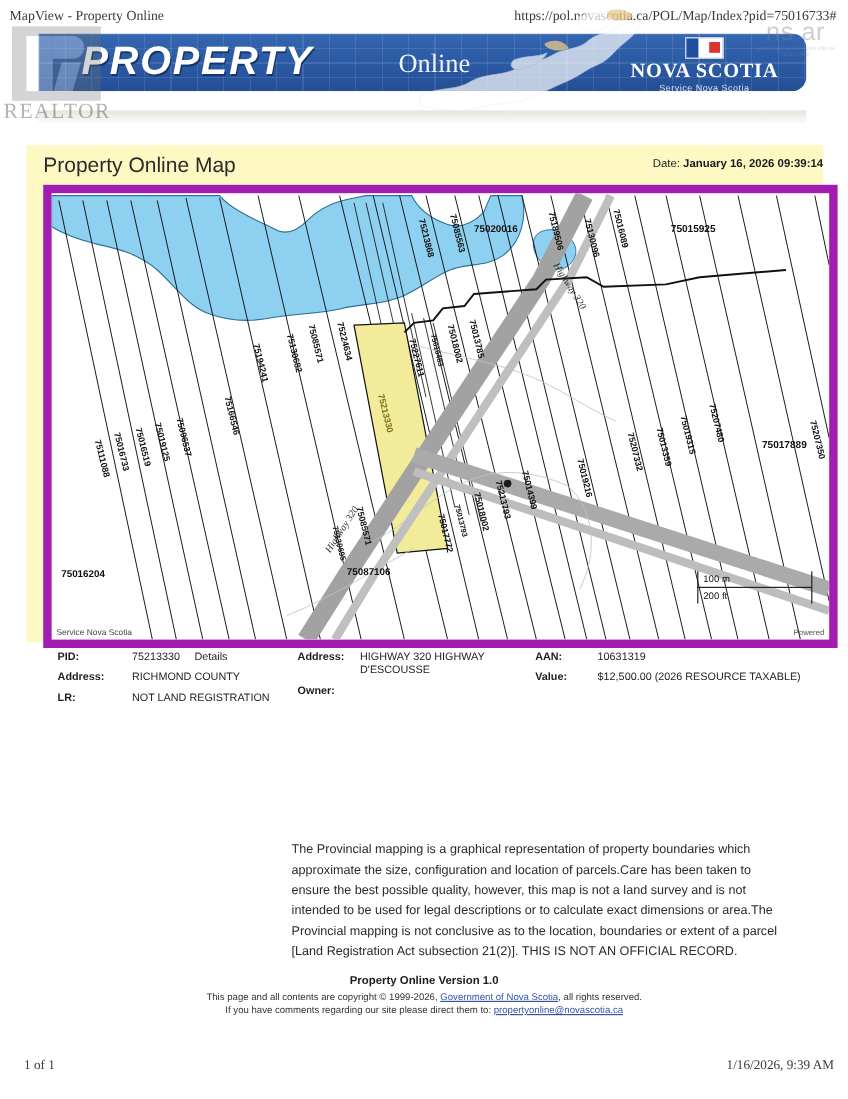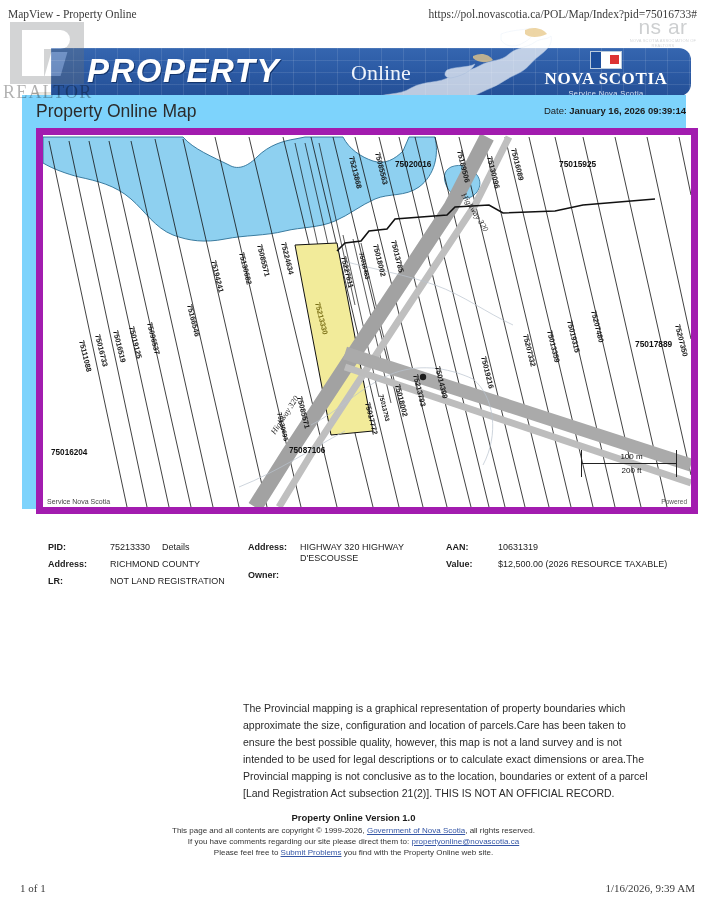--- a/index.html
+++ b/index.html
@@ -83,24 +83,23 @@
     line-height: 21px;
   }
   .wm-nsar .ns-sub {
     font-size: 4px; color: #8b9095; line-height: 5px; margin-top: 1px;
     letter-spacing: 0.2px;
   }
 
   
   .banner-wrap {
     position: absolute;
-    left: 32px; top: 48px;
+    left: 32px; top: 28px;
     width: 640px; height: 48px;
     z-index: 3;
-    margin-left: 19px;
   }
   .banner {
     position: absolute; inset: 0;
     background:
       repeating-linear-gradient(to right, rgba(255,255,255,.10) 0 1px, transparent 1px 22px),
       repeating-linear-gradient(to bottom, rgba(255,255,255,.10) 0 1px, transparent 1px 12px),
       linear-gradient(180deg,#3566b0 0%, #2c5ba5 45%, #244f96 100%);
     border-radius: 0 12px 12px 0;
   }
   .banner .word-property {
@@ -149,25 +148,24 @@
   }
   .banner-shadow {
     position: absolute; left: 32px; top: 92px; width: 640px; height: 12px;
     background: linear-gradient(180deg, rgba(210,205,190,.55), rgba(255,255,255,0));
     z-index: 2;
   }
 
   
   .map-card {
     position: absolute;
-    left: 22px; top: 95px;
+    left: 22px; top: 121px;
     width: 664px; height: 414px;
-    background: #7dd3fc;
+    background: #fef9c3;
     z-index: 4;
-    text-align: center;
   }
   .map-title {
     position: absolute; left: 14px; top: 6px;
     font-size: 17.5px; color: #2b2b2b;
     font-weight: normal;
   }
   .map-date {
     position: absolute; right: 0px; top: 10px;
     font-size: 9.5px; color: #1c1c1c;
     white-space: nowrap;
@@ -520,21 +518,18 @@
 <div class="disclaimer">The Provincial mapping is a graphical representation of property boundaries which approximate the size, configuration and location of parcels.Care has been taken to ensure the best possible quality, however, this map is not a land survey and is not intended to be used for legal descriptions or to calculate exact dimensions or area.The Provincial mapping is not conclusive as to the location, boundaries or extent of a parcel [Land Registration Act subsection 21(2)]. THIS IS NOT AN OFFICIAL RECORD.</div>
 
 <div class="footer">
   <div class="ver">Property Online Version 1.0</div>
   <div class="line">
     <span>This page and all contents are copyright © 1999-2026, </span><span class="lnk">Government of Nova Scotia</span><span>, all rights reserved.</span>
   </div>
   <div class="line">
     <span>If you have comments regarding our site please direct them to: </span><span class="lnk">propertyonline@novascotia.ca</span>
   </div>
-  <div class="line">
-    <span>Please feel free to </span><span class="lnk">Submit Problems</span><span> you find with the Property Online web site.</span>
-  </div>
 </div>
 
 <div class="page-foot">
   <span class="pf-left">1 of 1</span>
   <span class="pf-right">1/16/2026, 9:39 AM</span>
 </div>
 
 </body></html>

